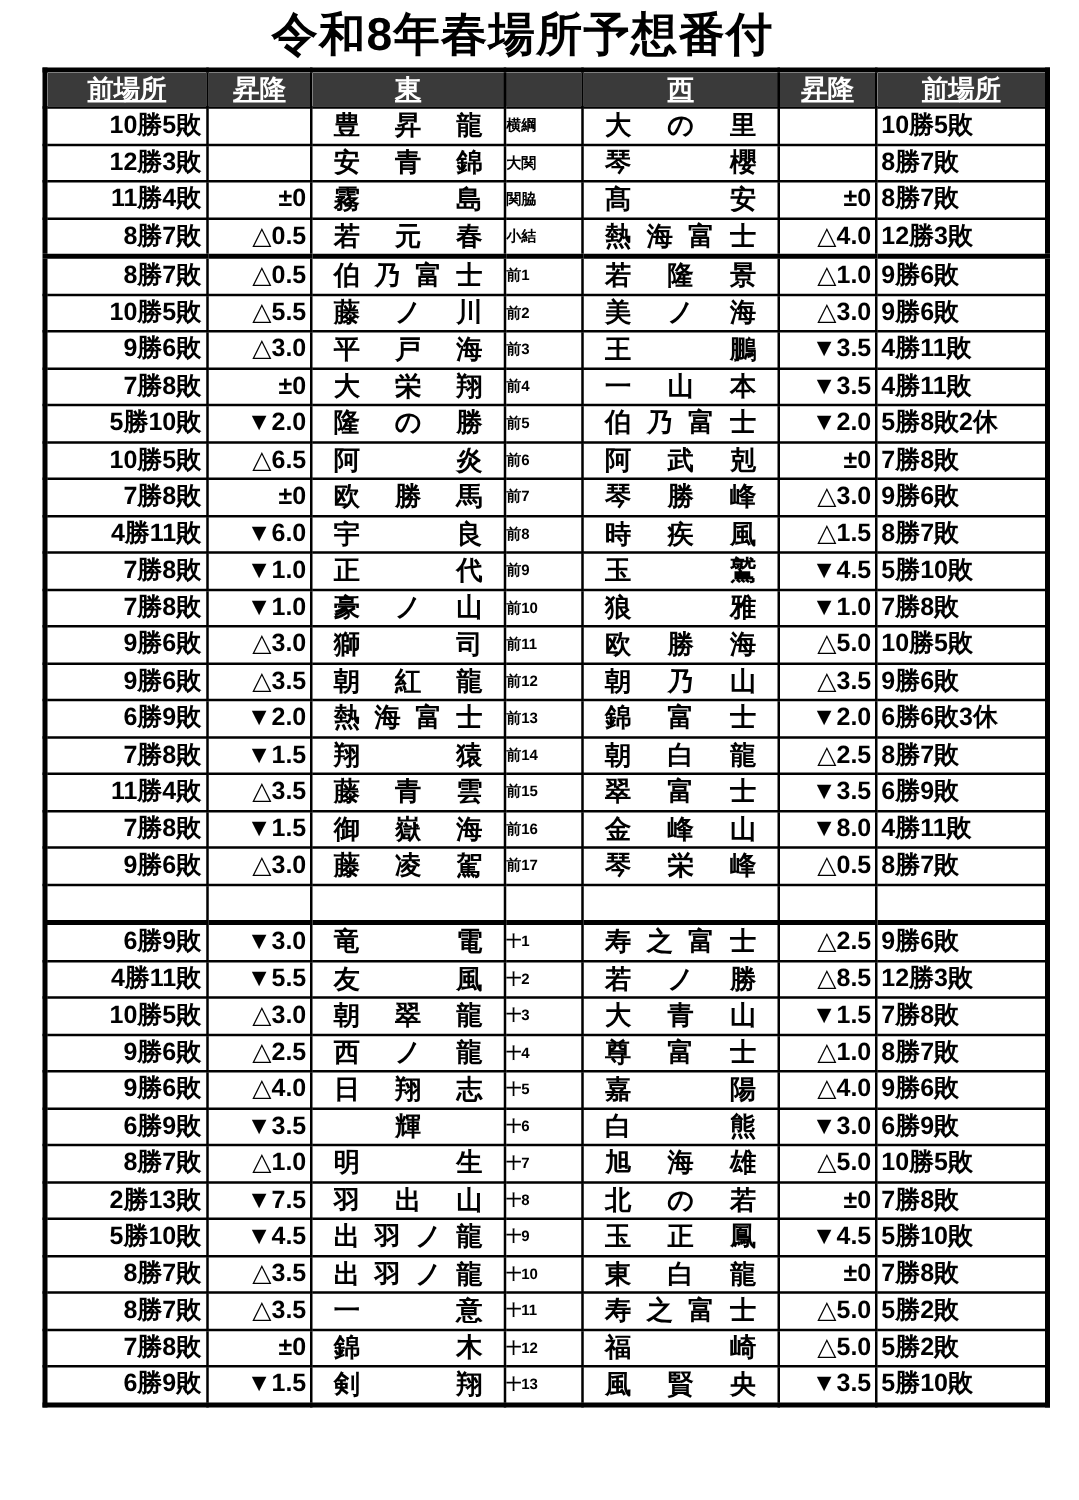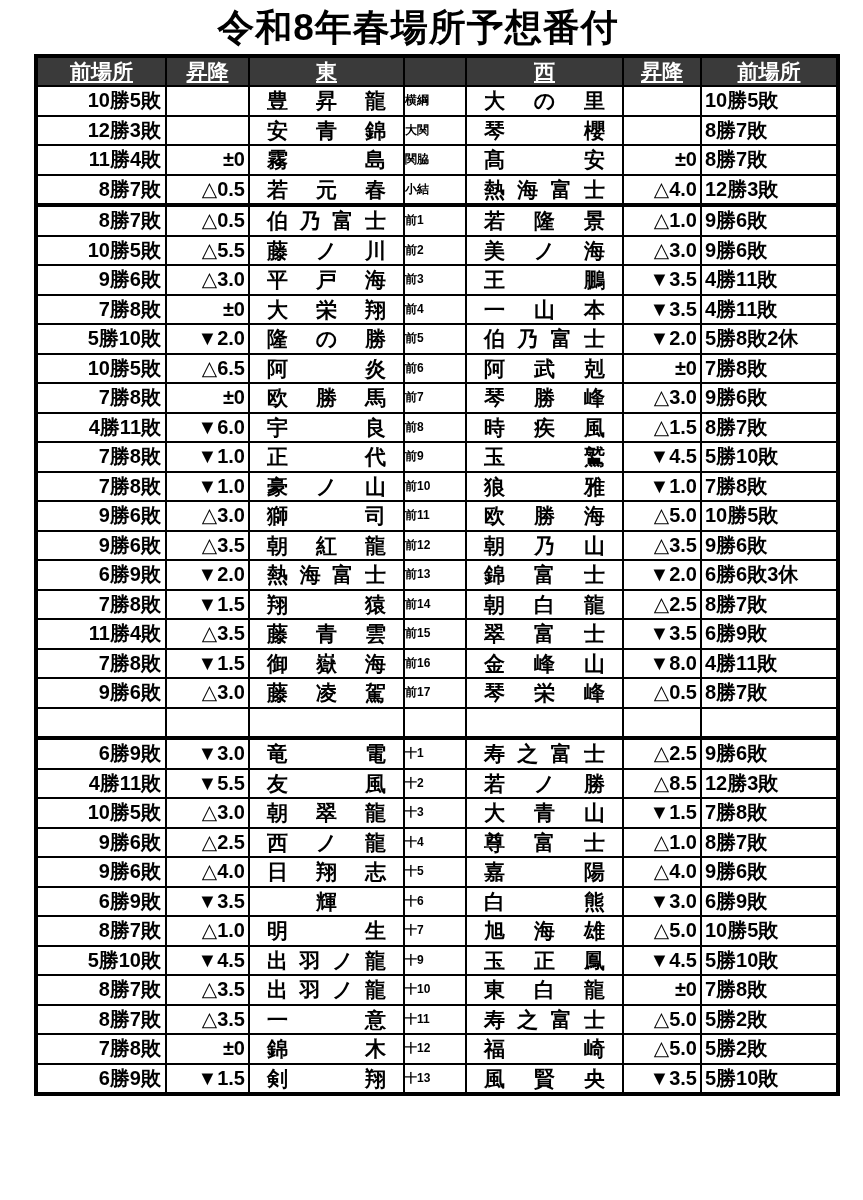--- a/index.html
+++ b/index.html
@@ -338,20 +338,29 @@
       <tr>
         <td class="prev-l">8勝7敗</td>
         <td class="ud">△1.0</td>
         <td class="name">明生</td>
         <td class="rank">十7</td>
         <td class="name">旭海雄</td>
         <td class="ud">△5.0</td>
         <td class="prev-r">10勝5敗</td>
       </tr>
       <tr>
+        <td class="prev-l">2勝13敗</td>
+        <td class="ud">▼7.5</td>
+        <td class="name">羽出山</td>
+        <td class="rank">十8</td>
+        <td class="name">北の若</td>
+        <td class="ud">±0</td>
+        <td class="prev-r">7勝8敗</td>
+      </tr>
+      <tr>
         <td class="prev-l">5勝10敗</td>
         <td class="ud">▼4.5</td>
         <td class="name">出羽ノ龍</td>
         <td class="rank">十9</td>
         <td class="name">玉正鳳</td>
         <td class="ud">▼4.5</td>
         <td class="prev-r">5勝10敗</td>
       </tr>
       <tr>
         <td class="prev-l">8勝7敗</td>

